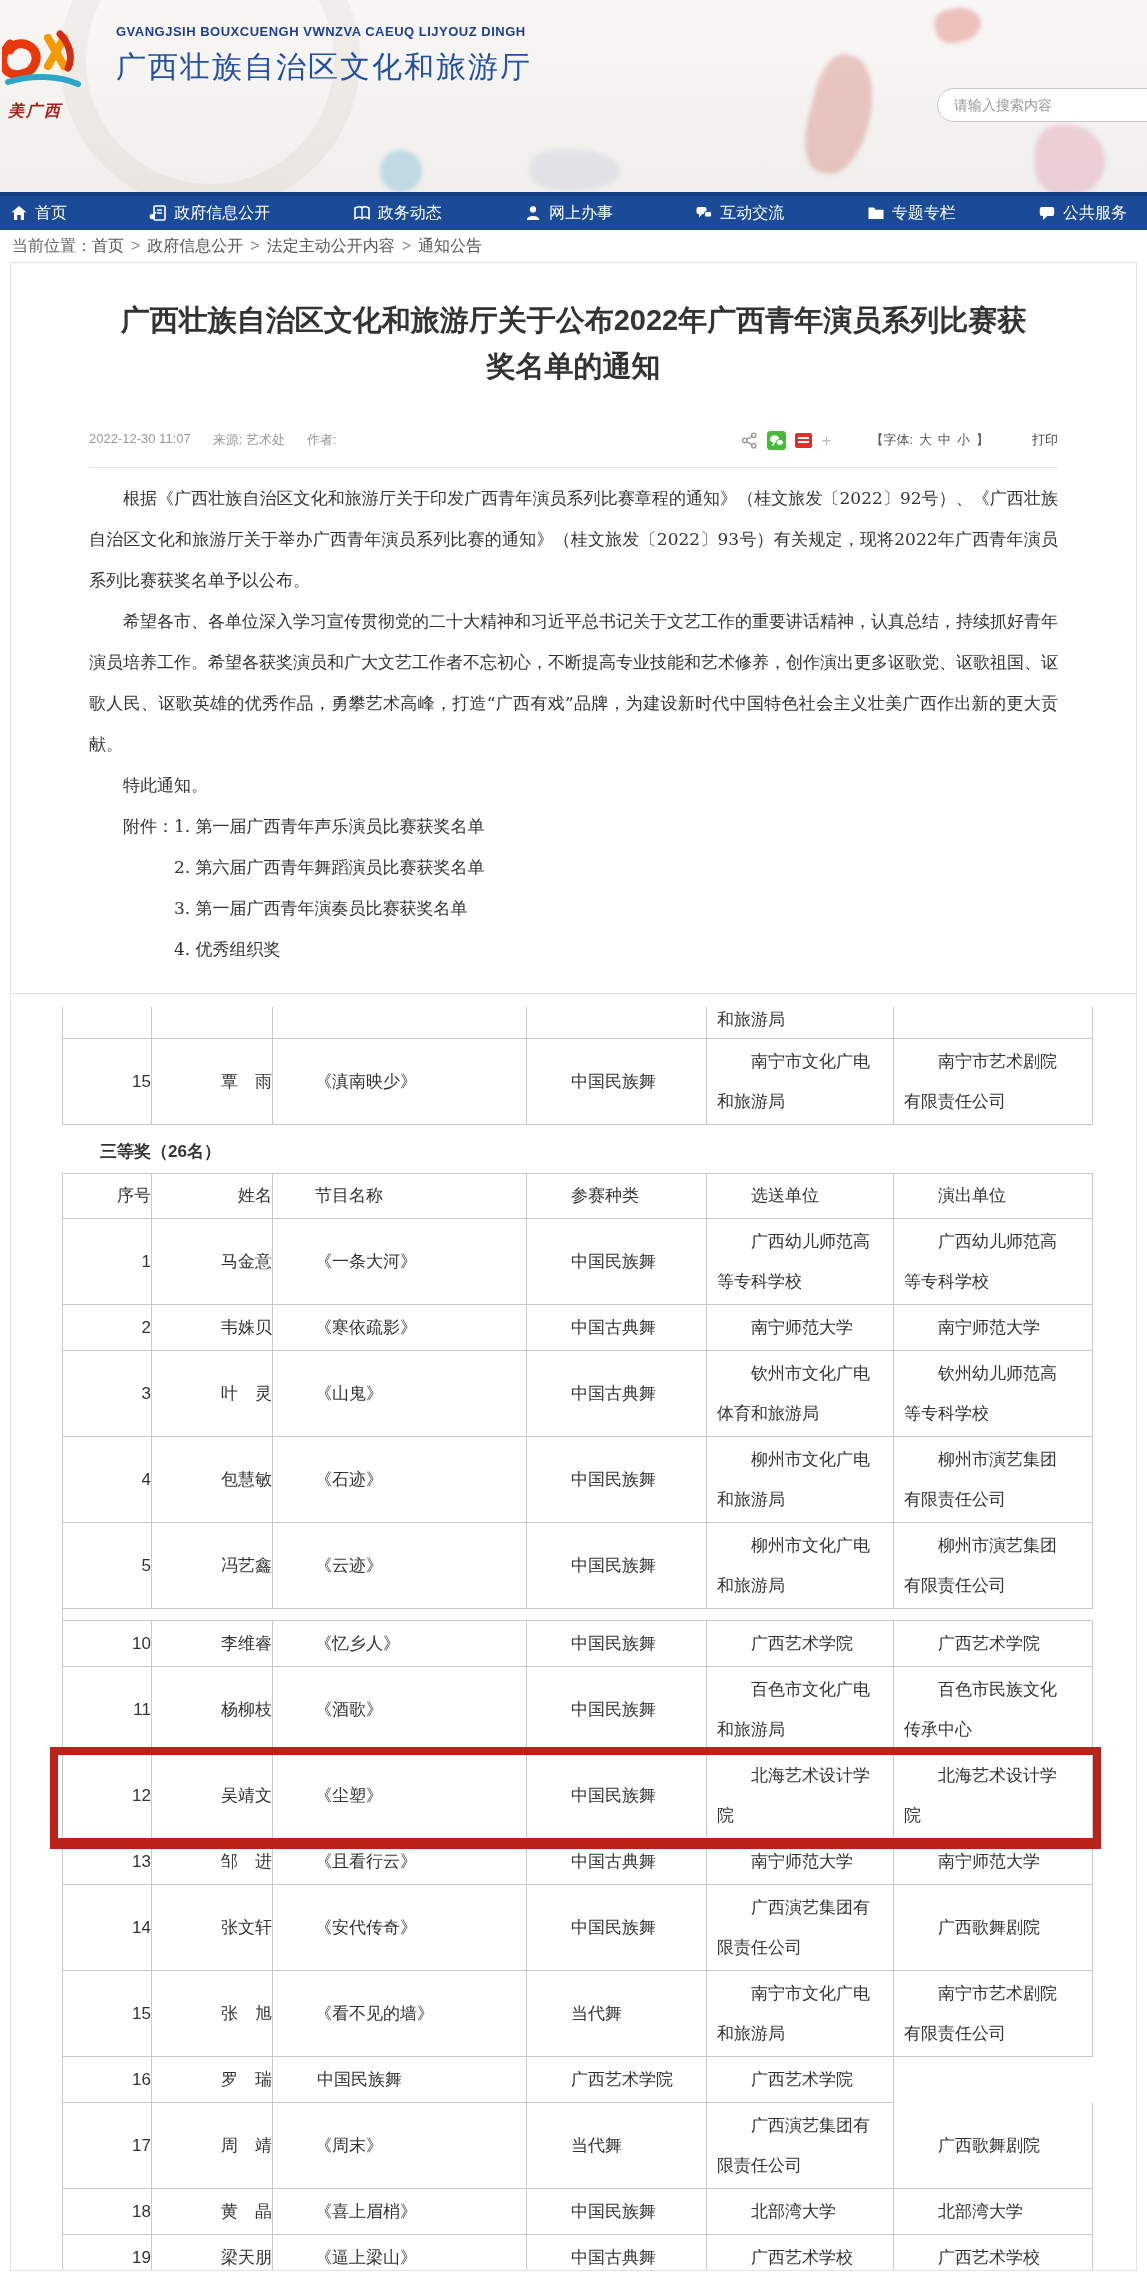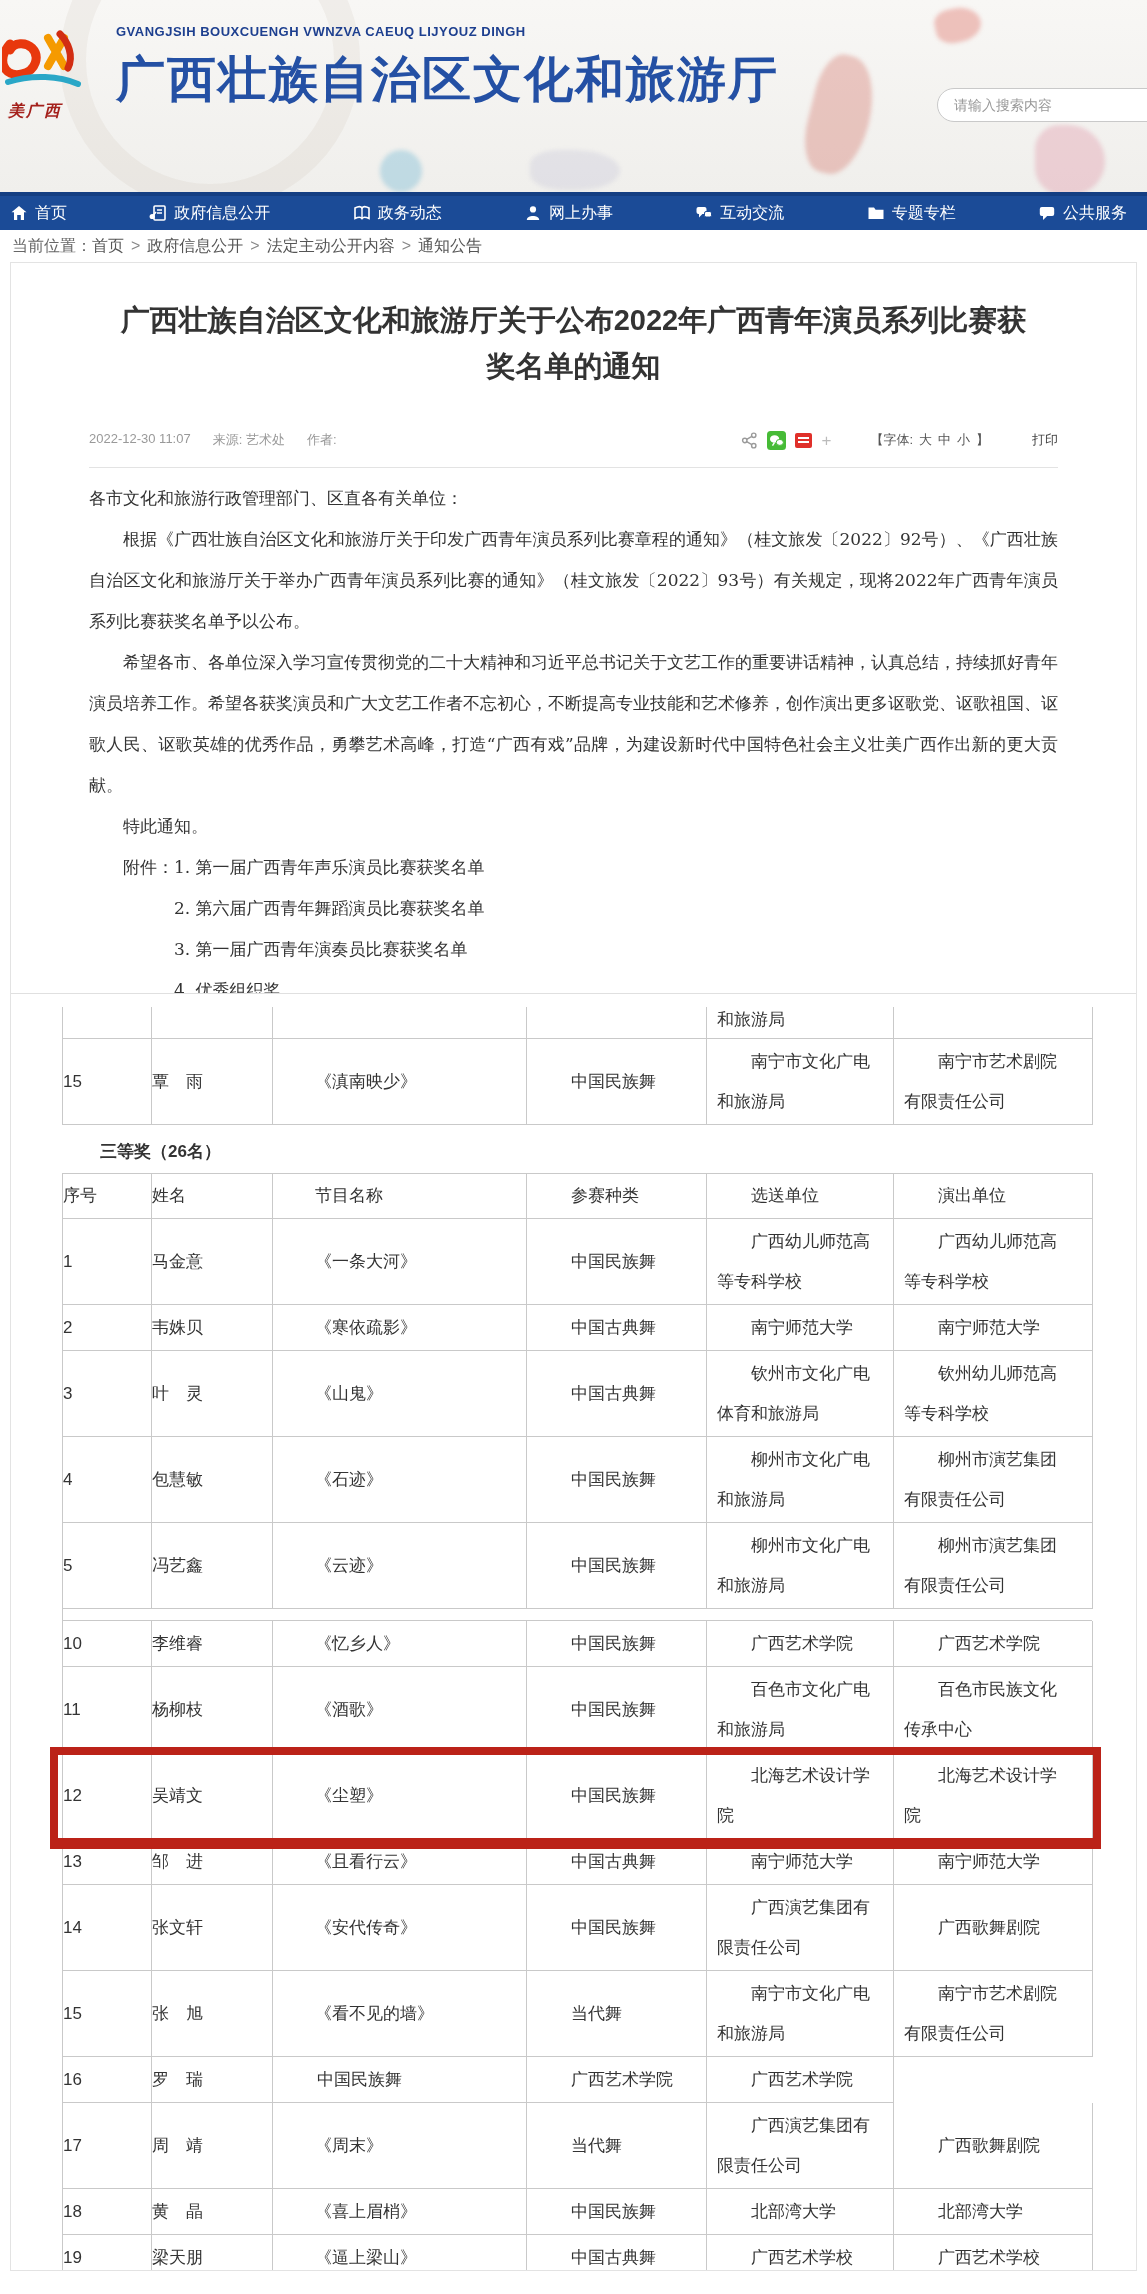--- a/index.html
+++ b/index.html
@@ -14,21 +14,21 @@
   .blob { position:absolute; border-radius:40% 60% 55% 45%; filter:blur(2px); }
   .blob.b1 { left:810px; top:55px; width:60px; height:120px; background:rgba(200,75,60,.28); transform:rotate(14deg); }
   .blob.b2 { left:1035px; top:125px; width:70px; height:70px; background:rgba(220,120,145,.28); }
   .blob.b3 { left:380px; top:150px; width:42px; height:42px; background:rgba(80,170,205,.30); border-radius:50%; }
   .blob.b4 { left:935px; top:8px; width:46px; height:34px; background:rgba(215,70,55,.30); transform:rotate(-12deg); }
   .blob.b5 { left:530px; top:150px; width:90px; height:40px; background:rgba(150,150,190,.16); }
   .logo { position:absolute; left:2px; top:16px; width:100px; height:108px; }
   .logo-text { position:absolute; left:6px; bottom:2px; font-weight:bold; font-size:16px; color:#a4211c; font-style:italic; letter-spacing:2px; }
   .titles { position:absolute; left:116px; top:24px; }
   .t-zhuang { font-size:13px; font-weight:bold; color:#1d3f8f; letter-spacing:.5px; }
-  .t-cn { margin-top:8px; font-size:49px; font-weight:bold; color:#2450a4; letter-spacing:2px;text-align:right; }
+  .t-cn { margin-top:8px; font-size:30px; font-weight:normal; color:#2450a4; letter-spacing:2px;text-align:right; }
   .search-pill { position:absolute; top:88px; right:-30px; width:240px; height:34px; background:#fff; border:1px solid #c9c9c9; border-radius:17px; display:flex; align-items:center; padding-left:16px; }
   .search-pill input { border:none; outline:none; background:transparent; font-size:14px; color:#666; width:180px; }
   .search-pill input::placeholder { color:#999; }
   
   .nav { height:38px; background:#1b4b97; border-top:4px solid #143e82; display:flex; align-items:center; justify-content:space-between; padding:0 14px 0 4px; }
   .nav-item { display:flex; align-items:center; gap:7px; color:#fff; font-size:16px; cursor:pointer; padding:0 6px; }
   .nav-icon { display:inline-flex; width:18px; height:18px; }
   
   .crumb { height:32px; display:flex; align-items:center; padding-left:12px; font-size:16px; color:#666; background:#fff; }
   .crumb .sep { margin:0 7px; color:#888; }
@@ -53,21 +53,21 @@
   .att-sub { padding-left:85px; }
   
   .stitch-gap1 { height:14px; border-top:1px solid #e0e0e0; background:#fff; }
   .tblwrap { margin-left:51px; }
   .tbl { width:1030px; border-left:1px solid #c9c9c9; font-size:17px; }
   .trow { display:grid; grid-template-columns:89px 121px 254px 180px 187px 199px; position:relative; }
   .h1 { height:46px; } .h2 { height:86px; } .h-head { height:46px; } .partial { height:32px; }
   .cell { border-right:1px solid #c9c9c9; border-bottom:1px solid #c9c9c9; display:flex; align-items:center; overflow:hidden; }
   .row-top .cell { border-top:1px solid #c9c9c9; }
   .cell p { margin:0; width:100%; line-height:40px; color:#333; }
-  .c-no p, .c-name p { text-align:left; }
+  .c-no p, .c-name p { text-align:right; }
   .c-prog { padding-left:42px; }
   .c-cat p, .c-unit p { text-indent:2em; padding:0 10px; white-space:pre-line; text-align:left; }
   .partial .cell { align-items:flex-start; }
   .partial .c-unit p { text-indent:0; line-height:26px; }
   .award-head { margin:14px 0 8px 38px; font-weight:bold; font-size:17px; line-height:26px; color:#333; }
   .stitch { height:12px; background:#fff; border-bottom:1px solid #c9c9c9; }
   .hl { z-index:4; }
   .red-frame { position:absolute; left:-13px; right:-9px; top:-6px; bottom:-10px; border:8px solid #bb2218; border-bottom-width:11px; z-index:6; pointer-events:none; }
   .clip-row .cell { background:#fff; }
 </style>
@@ -212,21 +212,20 @@
           <span>小</span>
           <span>】</span>
         </span>
         <span class="print">打印</span>
       </div>
     </div>
 
     <div class="divider"></div>
 
     <div class="paras">
-      <div>各市文化和旅游行政管理部门、区直各有关单位：</div>
       <div class="ind">根据《广西壮族自治区文化和旅游厅关于印发广西青年演员系列比赛章程的通知》（桂文旅发〔2022〕92号）、《广西壮族自治区文化和旅游厅关于举办广西青年演员系列比赛的通知》（桂文旅发〔2022〕93号）有关规定，现将2022年广西青年演员系列比赛获奖名单予以公布。</div>
       <div class="ind">希望各市、各单位深入学习宣传贯彻党的二十大精神和习近平总书记关于文艺工作的重要讲话精神，认真总结，持续抓好青年演员培养工作。希望各获奖演员和广大文艺工作者不忘初心，不断提高专业技能和艺术修养，创作演出更多讴歌党、讴歌祖国、讴歌人民、讴歌英雄的优秀作品，勇攀艺术高峰，打造“广西有戏”品牌，为建设新时代中国特色社会主义壮美广西作出新的更大贡献。</div>
       <div class="ind">特此通知。</div>
       <div class="att-first">
         <span>附件：</span><span>1. 第一届广西青年声乐演员比赛获奖名单</span>
       </div>
       <div class="att-sub">2. 第六届广西青年舞蹈演员比赛获奖名单</div>
       <div class="att-sub">3. 第一届广西青年演奏员比赛获奖名单</div>
       <div class="att-sub">4. 优秀组织奖</div>
     </div>

